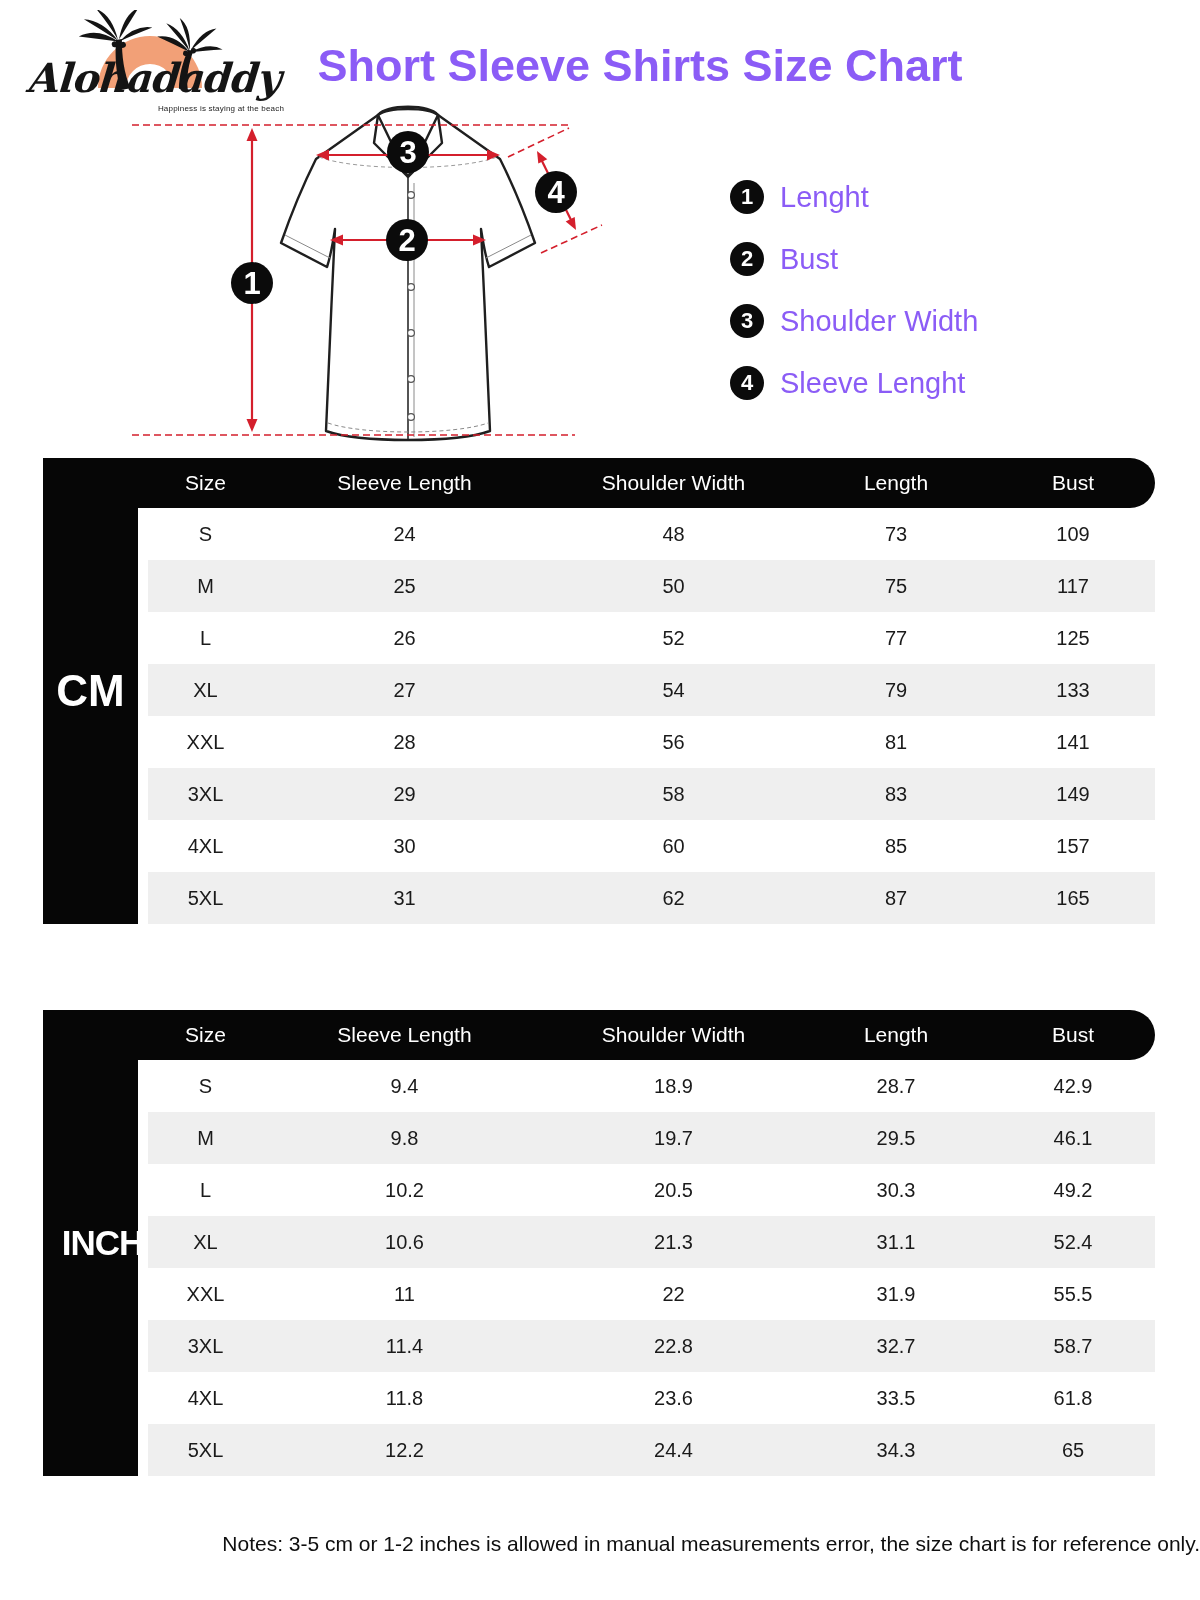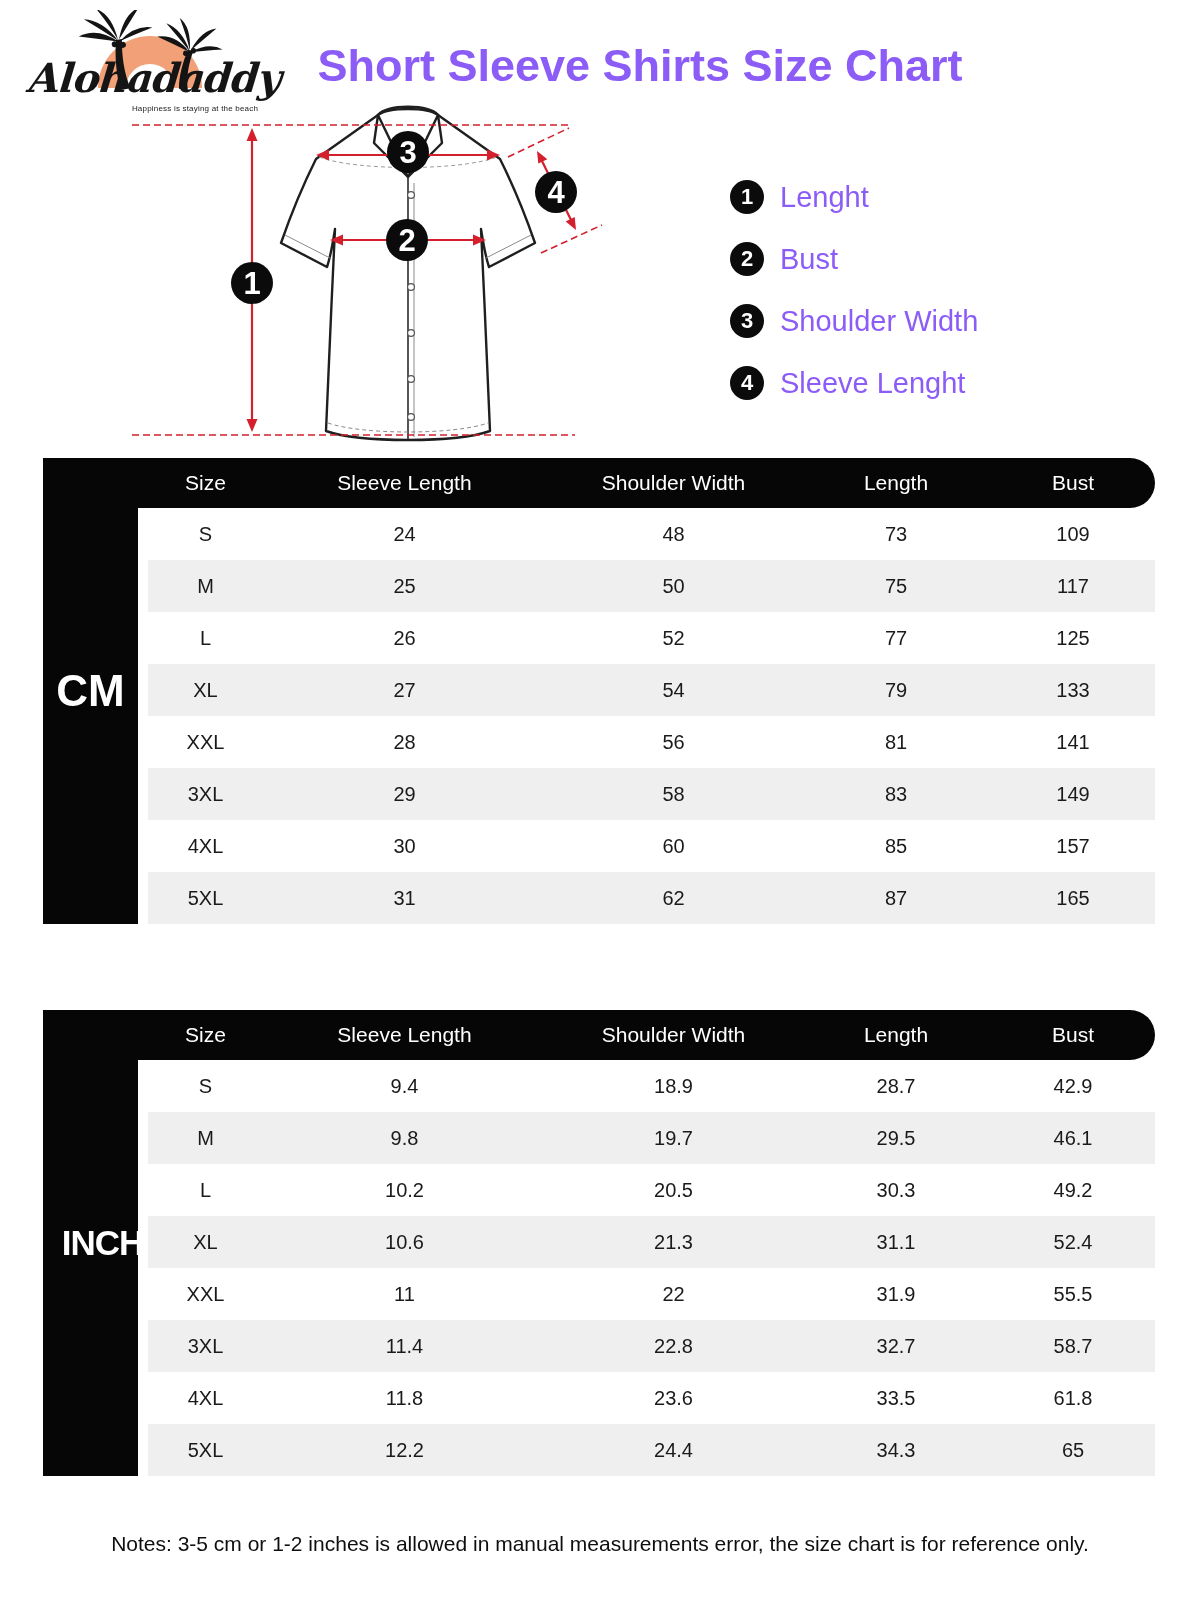--- a/index.html
+++ b/index.html
@@ -5,21 +5,21 @@
   html,body{margin:0;padding:0;background:#ffffff;}
   #page{position:relative;width:1200px;height:1600px;background:#fff;overflow:hidden;
         font-family:"Liberation Sans", sans-serif;color:#111;}
 
   
   #logo{position:absolute;left:28px;top:10px;width:250px;height:110px;}
   #logo svg{position:absolute;left:0;top:0;}
   .brand{position:absolute;left:2px;top:44px;width:246px;text-align:center;
          font-family:"DejaVu Serif", serif;font-style:italic;font-weight:bold;
          font-size:40px;letter-spacing:-1px;transform:skewX(-6deg);color:#151515;}
-  .tagline{position:absolute;left:94px;top:94px;width:146px;text-align:center;
+  .tagline{position:absolute;left:120px;top:94px;width:146px;text-align:center;
            font-size:8px;color:#222;letter-spacing:0.2px;}
 
   
   .title{position:absolute;left:240px;top:40px;width:800px;text-align:center;
          font-size:45px;font-weight:bold;color:#8b5cf6;letter-spacing:0px;}
 
   
   .legend{position:absolute;left:730px;top:178px;width:420px;}
   .legend-item{display:flex;align-items:center;margin-bottom:24px;height:38px;}
   .legend-item:nth-child(3){margin-top:4px;}
@@ -47,21 +47,21 @@
   .cell{font-size:20px;color:#1a1a1a;text-align:center;}
   .hcell:nth-child(1),.cell:nth-child(1){flex:0 0 115px;}
   .hcell:nth-child(2),.cell:nth-child(2){flex:0 0 283px;}
   .hcell:nth-child(3),.cell:nth-child(3){flex:0 0 255px;}
   .hcell:nth-child(4),.cell:nth-child(4){flex:0 0 190px;}
   .hcell:nth-child(5),.cell:nth-child(5){flex:1 1 auto;}
   #table-cm{top:458px;}
   #table-inch{top:1010px;}
 
   
-  .note{position:absolute;left:0;top:1532px;width:1200px;text-align:center;
+  .note{position:absolute;left:0;top:1532px;width:1200px;text-align:right;
         font-size:21px;color:#0f0f0f;}
 </style>
 </head>
 <body>
 
 <div id="page">
 
   <div id="logo">
     <svg width="250" height="100" viewBox="0 0 250 100">
 

